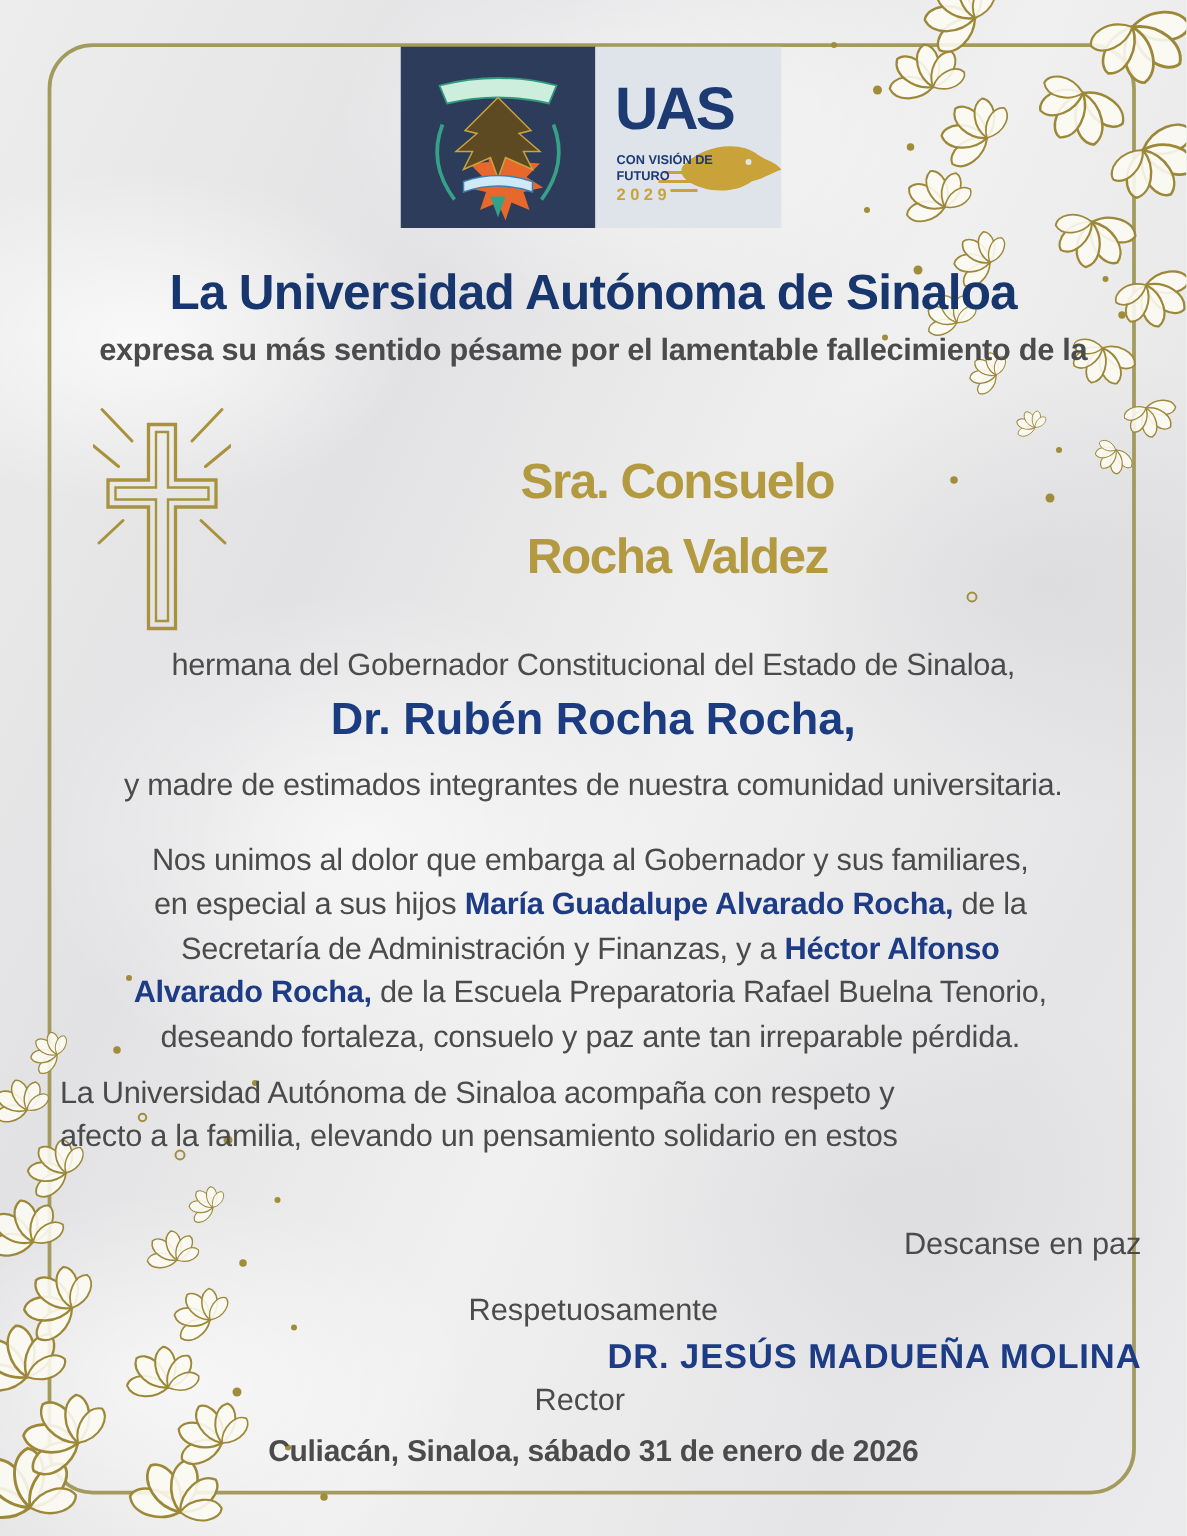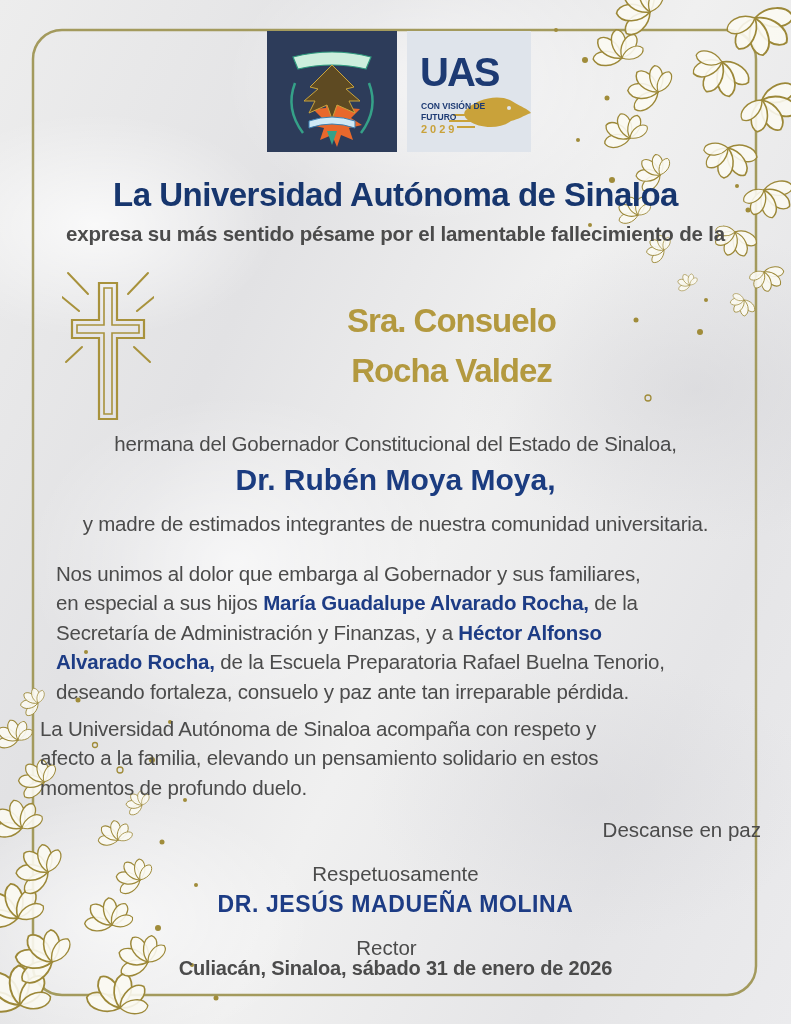--- a/index.html
+++ b/index.html
@@ -16,21 +16,21 @@
       radial-gradient(ellipse 300px 240px at 30% 55%, rgba(255,255,255,.65), rgba(255,255,255,0) 70%),
       radial-gradient(ellipse 320px 200px at 75% 78%, rgba(210,210,214,.40), rgba(255,255,255,0) 70%),
       radial-gradient(ellipse 280px 180px at 15% 90%, rgba(255,255,255,.60), rgba(255,255,255,0) 70%),
       linear-gradient(115deg,#ededed 0%,#e2e2e4 30%,#f0f0f0 55%,#e5e5e7 80%,#ebebed 100%);
   }
   .deco{position:absolute;inset:0;z-index:1;pointer-events:none;}
   .content{position:absolute;inset:0;z-index:2;}
 
   .logos{position:absolute;top:31px;left:267px;display:flex;}
   .logo-crest{width:130px;height:121px;}
-  .logo-uas{width:124px;height:121px;padding-left:10px;}
+  .logo-uas{width:124px;height:121px;}
 
   .title{
     position:absolute;top:176px;left:30px;right:30px;margin:0;
     text-align:center;font-size:33px;font-weight:bold;color:#17366e;
     letter-spacing:-0.5px;
   }
   .subtitle{
     position:absolute;top:222px;left:30px;right:30px;margin:0;
     text-align:center;font-size:20.5px;color:#4b4b4b;letter-spacing:-0.2px;font-weight:bold;
   }
@@ -45,38 +45,38 @@
     text-align:center;font-size:20.5px;color:#4b4b4b;letter-spacing:-0.2px;
   }
   .governor{
     position:absolute;top:463px;left:30px;right:30px;margin:0;
     text-align:center;font-size:30px;font-weight:bold;color:#1b3c80;
   }
   .relation-post{
     position:absolute;top:512px;left:30px;right:30px;margin:0;
     text-align:center;font-size:20.5px;color:#4b4b4b;letter-spacing:-0.2px;
   }
-  .condolence{position:absolute;top:559px;left:56px;right:40px;text-align:left;}
+  .condolence{position:absolute;top:559px;left:36px;right:40px;text-align:center;}
   .solidarity{position:absolute;top:714px;left:40px;right:40px;text-align:left;}
   .body-line{margin:0;font-size:20.5px;color:#4b4b4b;line-height:29.4px;letter-spacing:-0.2px;}
   .em{color:#1d3c85;font-weight:bold;}
   .rip{
     position:absolute;top:818px;left:30px;right:30px;margin:0;
     text-align:right;font-size:20.5px;color:#4b4b4b;
   }
   .closing{
     position:absolute;top:862px;left:30px;right:30px;margin:0;
     text-align:center;font-size:20.5px;color:#4b4b4b;
   }
   .rector-name{
     position:absolute;top:891px;left:30px;right:30px;margin:0;
-    text-align:center;font-size:23px;font-weight:bold;color:#1d3c85;letter-spacing:0.6px;
+    text-align:right;font-size:23px;font-weight:bold;color:#1d3c85;letter-spacing:0.6px;
   }
   .rector-title{
-    position:absolute;top:922px;left:30px;right:48px;margin:14px;
+    position:absolute;top:922px;left:30px;right:48px;margin:0;
     text-align:center;font-size:20.5px;color:#4b4b4b;
   }
   .dateline{
     position:absolute;top:957px;left:30px;right:30px;margin:0;
     text-align:center;font-size:20px;color:#4b4b4b;letter-spacing:-0.2px;font-weight:bold;
   }
 </style>
 </head>
 <body>
 
@@ -214,35 +214,34 @@
         </g>
       </svg>
     </div>
 
     <div class="deceased">
       <div>Sra. Consuelo</div>
       <div>Rocha Valdez</div>
     </div>
 
     <p class="relation-pre">hermana del Gobernador Constitucional del Estado de Sinaloa,</p>
-    <p class="governor">Dr. Rubén Moya Moya,</p>
+    <p class="governor">Dr. Rubén Rocha Rocha,</p>
     <p class="relation-post">y madre de estimados integrantes de nuestra comunidad universitaria.</p>
 
     <div class="condolence">
       <p class="body-line"><span>Nos unimos al dolor que embarga al Gobernador y sus familiares,</span></p>
       <p class="body-line"><span>en especial a sus hijos </span><span class="em">María Guadalupe Alvarado Rocha,</span><span> de la</span></p>
       <p class="body-line"><span>Secretaría de Administración y Finanzas, y a </span><span class="em">Héctor Alfonso</span></p>
       <p class="body-line"><span class="em">Alvarado Rocha,</span><span> de la Escuela Preparatoria Rafael Buelna Tenorio,</span></p>
       <p class="body-line"><span>deseando fortaleza, consuelo y paz ante tan irreparable pérdida.</span></p>
     </div>
 
     <div class="solidarity">
       <p class="body-line">La Universidad Autónoma de Sinaloa acompaña con respeto y</p>
       <p class="body-line">afecto a la familia, elevando un pensamiento solidario en estos</p>
-      <p class="body-line">momentos de profundo duelo.</p>
     </div>
 
     <p class="rip">Descanse en paz</p>
     <p class="closing">Respetuosamente</p>
     <p class="rector-name">DR. JESÚS MADUEÑA MOLINA</p>
     <p class="rector-title">Rector</p>
     <p class="dateline">Culiacán, Sinaloa, sábado 31 de enero de 2026</p>
 
   </div>
 </div>

